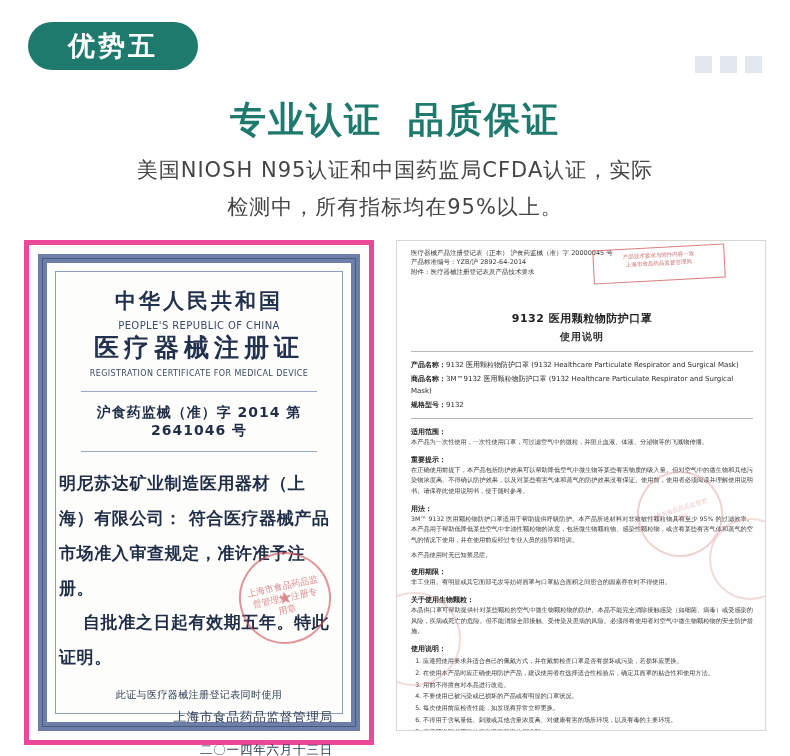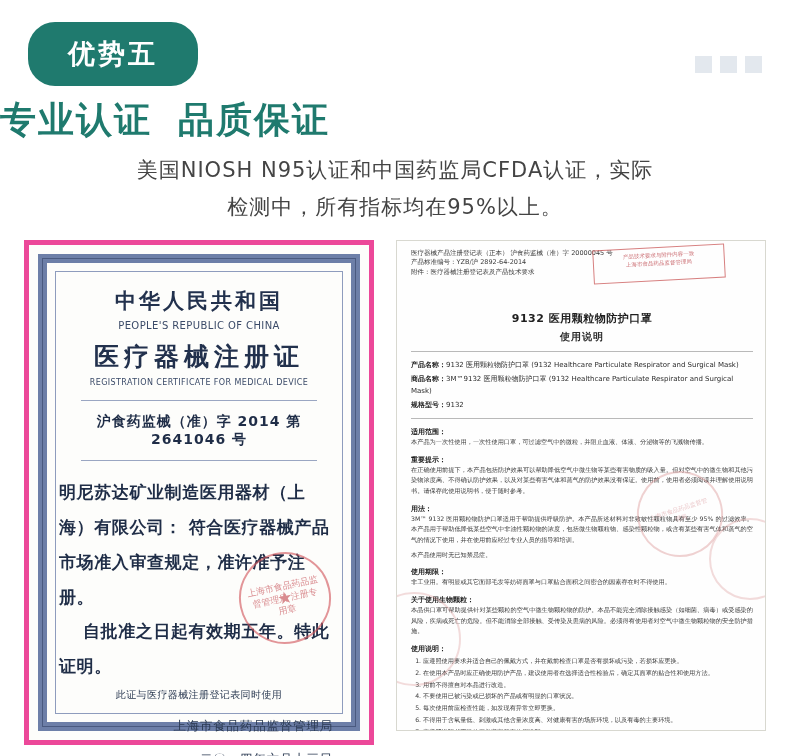--- a/index.html
+++ b/index.html
@@ -14,21 +14,21 @@
     overflow: hidden;
     position: relative;
   }
 
   
   .badge {
     position: absolute;
     left: 28px;
     top: 22px;
     width: 170px;
-    height: 64px;
+    height: 48px;
     background: #1f7a6e;
     border-radius: 27px;
     display: flex;
     align-items: center;
     justify-content: center;
     box-sizing: border-box;
   }
   .badge-text {
     color: #ffffff;
     font-size: 27px;
@@ -51,21 +51,21 @@
     height: 17px;
     background: #e3e8ee;
   }
 
   
   .headline {
     position: absolute;
     top: 96px;
     left: 0;
     width: 790px;
-    text-align: left;
+    text-align: center;
     font-size: 36px;
     font-weight: bold;
     color: #1f7a6e;
     letter-spacing: 2px;
   }
   .headline .gap {
     display: inline-block;
     width: 26px;
   }
 
@@ -138,21 +138,20 @@
   .cl-title1-en {
     font-size: 10px;
     letter-spacing: 0.4px;
     margin-top: 5px;
     color: #3a4a68;
   }
   .cl-title2 {
     font-size: 25px;
     font-weight: bold;
     letter-spacing: 5px;
-    margin-top: 9px;
     color: #22314d;
   }
   .cl-title2-en {
     font-size: 8px;
     letter-spacing: 0.4px;
     margin-top: 5px;
     color: #3a4a68;
   }
   .cl-rule {
     width: 84%;

